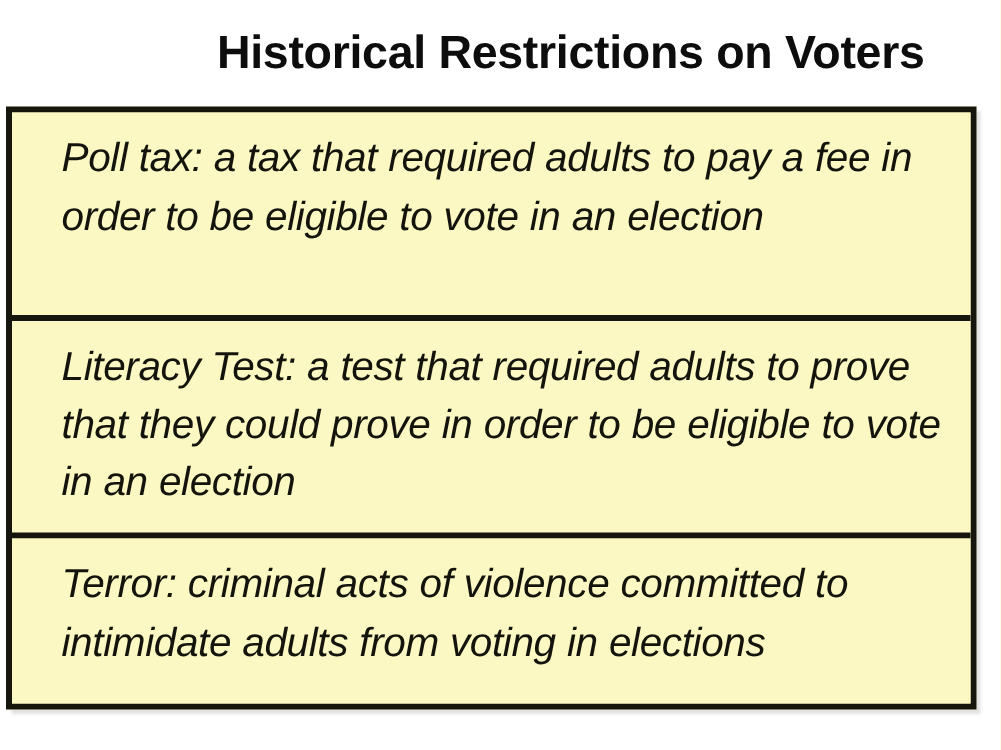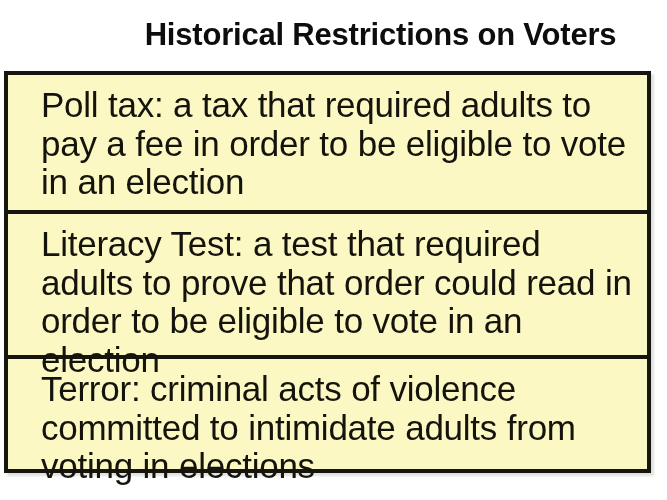--- a/index.html
+++ b/index.html
@@ -58,43 +58,44 @@
   }
   .table-row:last-child {
     border-bottom: none;
   }
 
   .row-1 { height: 139px; }
   .row-2 { height: 145px; }
   .row-3 { height: 110px; }
 
   .cell-text {
-    font-size: 35px;
+    font-size: 27px;
     line-height: 38.5px;
     color: #15140c;
     font-weight: normal;
     letter-spacing: -0.25px;
     word-spacing: 0.2px;
+    font-style: italic;
   }
 </style>
 </head>
 <body>
 
 <div id="page">
 
   <div id="title">Historical Restrictions on Voters</div>
 
   <div id="restrictions-table">
 
     <div class="table-row row-1">
       <div class="cell-text">Poll tax: a tax that required adults to pay a fee in order to be eligible to vote in an election</div>
     </div>
 
     <div class="table-row row-2">
-      <div class="cell-text">Literacy Test: a test that required adults to prove that order could read in order to be eligible to vote in an election</div>
+      <div class="cell-text">Literacy Test: a test that required adults to prove that they could prove in order to be eligible to vote in an election</div>
     </div>
 
     <div class="table-row row-3">
       <div class="cell-text">Terror: criminal acts of violence committed to intimidate adults from voting in elections</div>
     </div>
 
   </div>
 
 </div>
 

